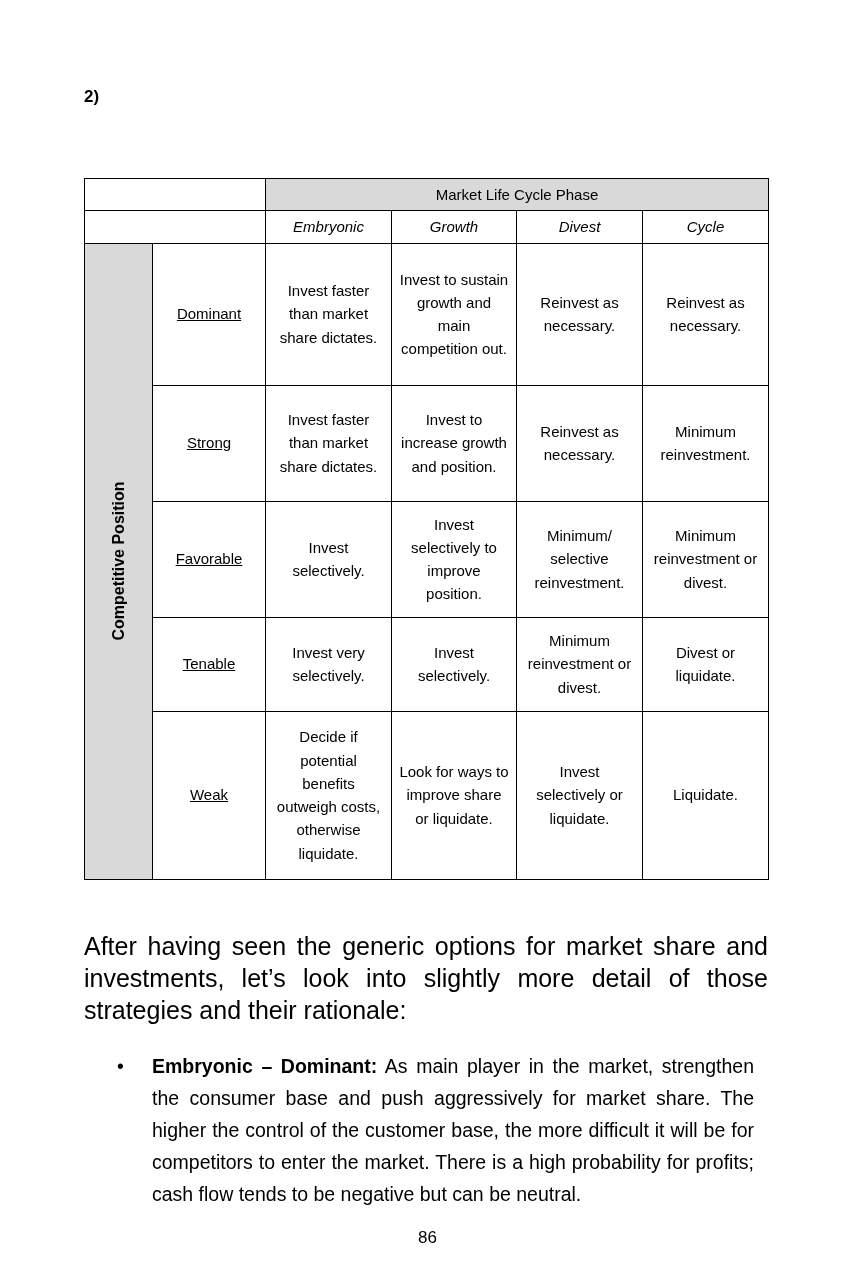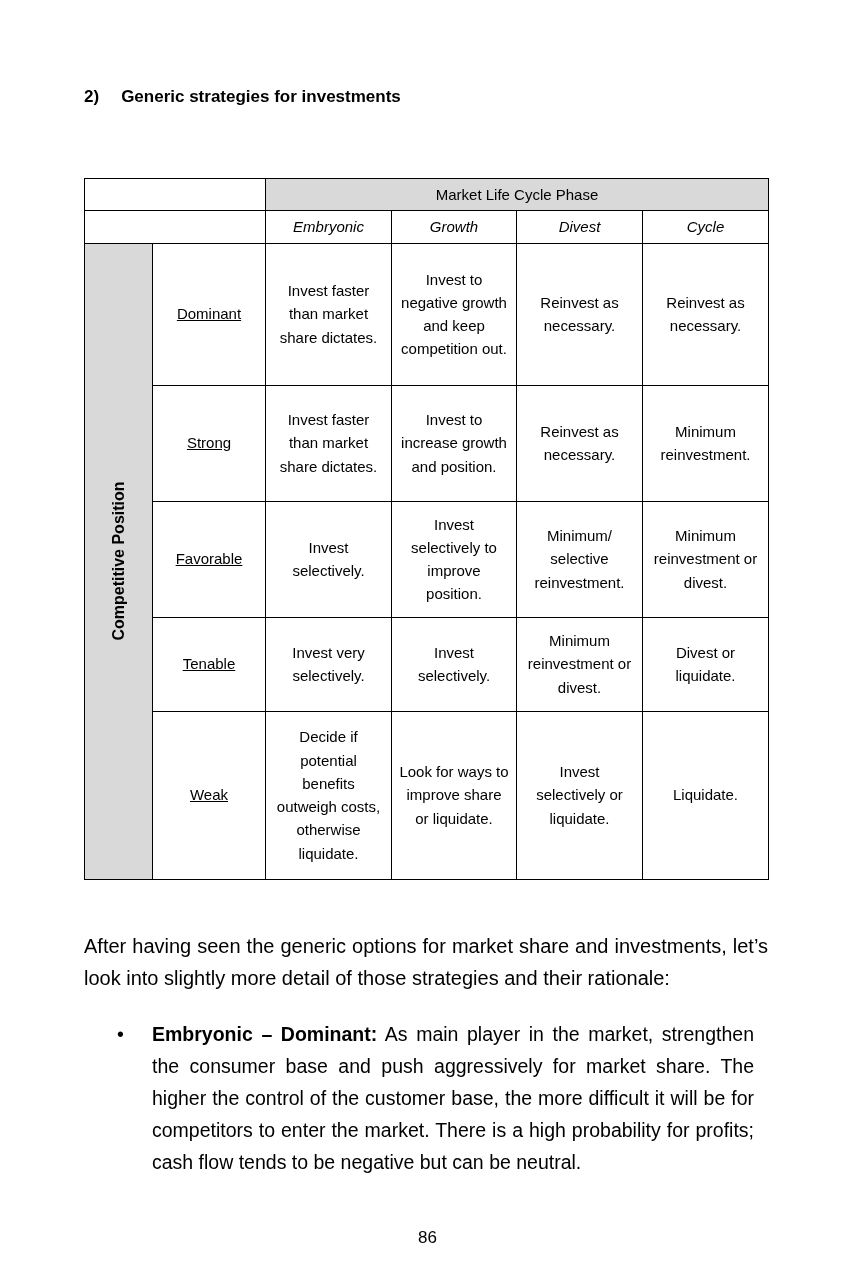--- a/index.html
+++ b/index.html
@@ -76,21 +76,21 @@
   tr.r-dominant  { height: 142px; }
   tr.r-strong    { height: 116px; }
   tr.r-favorable { height: 116px; }
   tr.r-tenable   { height: 94px;  }
   tr.r-weak      { height: 168px; }
   tr.r-mlc       { height: 30px; margin-left: 36px;  }
   tr.r-cols      { height: 28px;  }
   
   .intro {
     margin: 50px 0 0 0;
-    font-size: 20px;
+    font-size: 25px;
     line-height: 32px;
     text-align: justify;
   }
   ul.bullets {
     list-style: none;
     margin: 24px 0 0 0;
     padding: 0;
   }
   ul.bullets li {
     position: relative;
@@ -116,21 +116,20 @@
   }
 </style>
 </head>
 <body>
 
 <div class="page">
   <div class="content">
 
     <div class="heading">
       <span>2)</span>
-      <span>Generic strategies for investments</span>
     </div>
 
     <table class="matrix">
       <colgroup>
         <col style="width:68px">
         <col style="width:113px">
         <col style="width:126px">
         <col style="width:125px">
         <col style="width:126px">
         <col style="width:126px">
@@ -147,21 +146,21 @@
           <th class="col-header">Divest</th>
           <th class="col-header">Cycle</th>
         </tr>
 
         <tr class="r-dominant">
           <td class="cp-cell" rowspan="5">
             <span class="cp-text">Competitive Position</span>
           </td>
           <td class="row-label">Dominant</td>
           <td>Invest faster than market share dictates.</td>
-          <td>Invest to negative growth and keep competition out.</td>
+          <td>Invest to sustain growth and main competition out.</td>
           <td>Reinvest as necessary.</td>
           <td>Reinvest as necessary.</td>
         </tr>
 
         <tr class="r-strong">
           <td class="row-label">Strong</td>
           <td>Invest faster than market share dictates.</td>
           <td>Invest to increase growth and position.</td>
           <td>Reinvest as necessary.</td>
           <td>Minimum reinvestment.</td>

